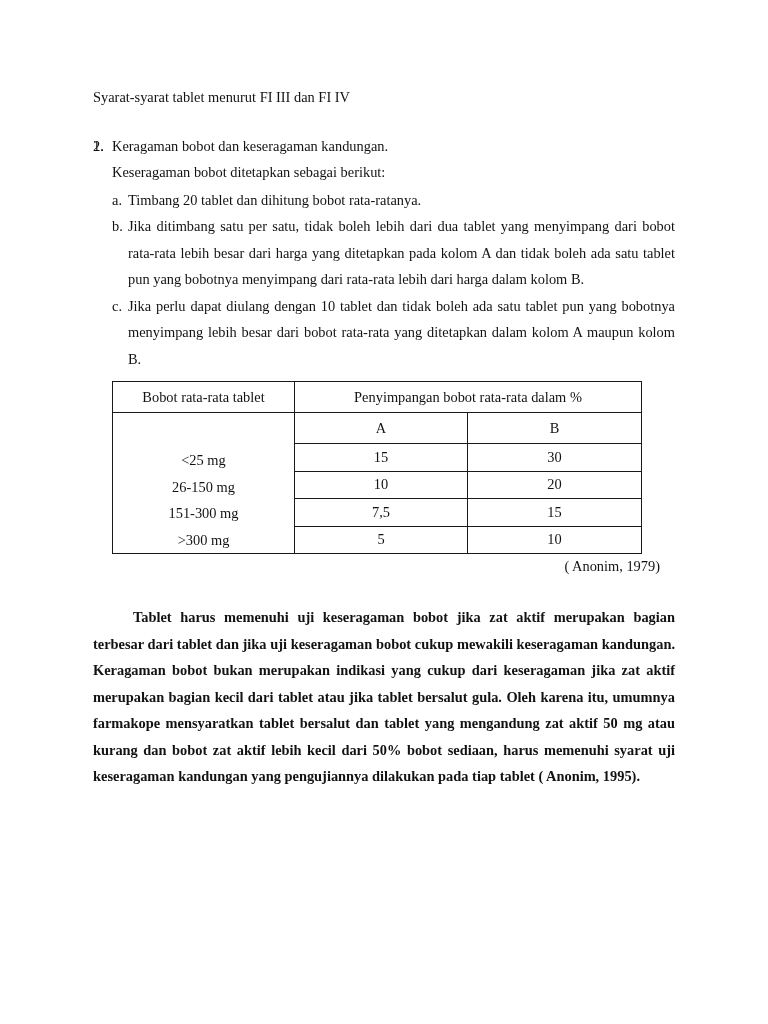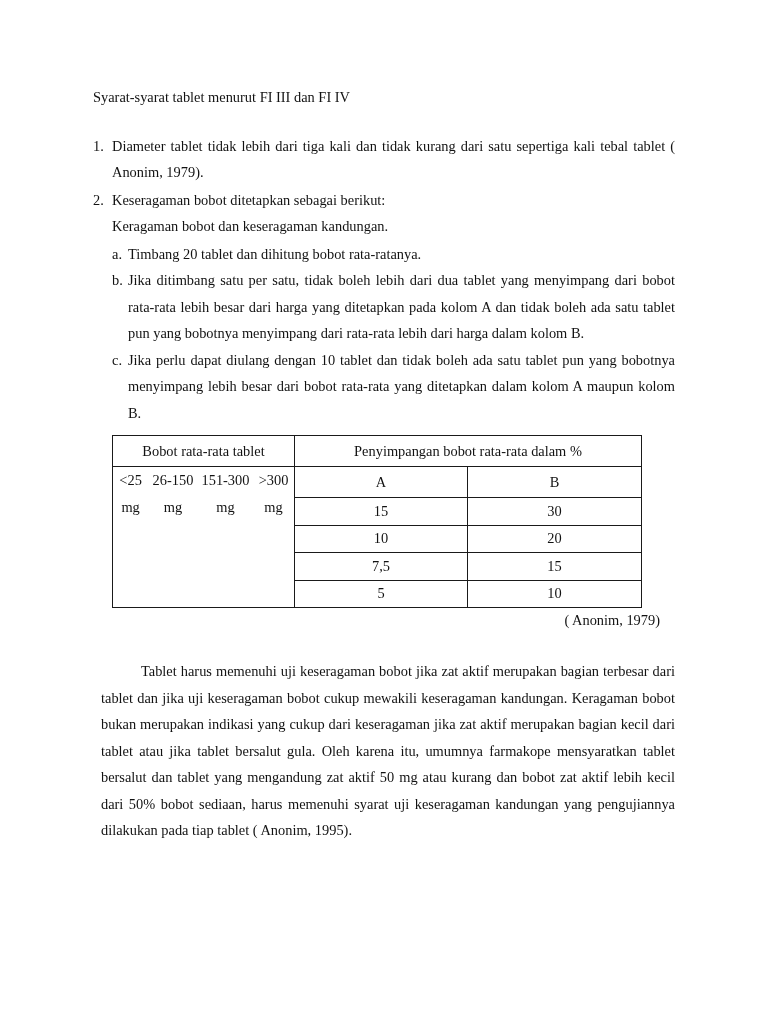--- a/index.html
+++ b/index.html
@@ -108,67 +108,67 @@
   .data-row.last td { border-bottom: 1px solid #1a1a1a; }
   .col-label { width: 182px; }
   .col-a { width: 173px; }
   .col-b { width: 174px; }
   .rowspan-label {
     border-top: 1px solid #1a1a1a;
     border-bottom: 1px solid #1a1a1a;
   }
   .label-stack {
     display: flex;
-    flex-direction: row;
+    flex-direction: column;
     justify-content: flex-end;
     height: 100%;
     padding-bottom: 0;
   }
   .label-stack span {
     display: block;
     line-height: 26.5px;
     height: 26.5px;
   }
   .source-line {
     text-align: right;
     font-size: 14.4px;
     line-height: 20px;
     margin: 2px 0 12px 0;
     width: 548px;
     margin-left: 19px;
   }
 
   
   .closing {
-    margin: 28px 0 0 8px;
+    margin: 28px 0 0 0;
     font-size: 14.4px;
     line-height: 26.5px;
     text-align: justify;
     text-align-last: left;
     text-indent: 40px;
+    font-weight: bold;
   }
 </style>
 </head>
 <body>
 
 <div class="page">
 
   <p class="doc-title">Syarat-syarat tablet menurut FI III dan FI IV</p>
 
   <ul class="num-list">
 
     <li class="num-item">
       <span class="num-marker">1.</span>
-      <p class="line justify">Diameter tablet tidak lebih dari tiga kali dan tidak kurang dari satu sepertiga kali tebal tablet ( Anonim, 1979).</p>
     </li>
 
     <li class="num-item">
       <span class="num-marker">2.</span>
+      <p class="line">Keragaman bobot dan keseragaman kandungan.</p>
       <p class="line">Keseragaman bobot ditetapkan sebagai berikut:</p>
-      <p class="line">Keragaman bobot dan keseragaman kandungan.</p>
     </li>
   </ul>
 
   <ul class="alpha-list">
     <li class="alpha-item">
       <span class="alpha-marker">a.</span>
       <p class="line justify">Timbang 20 tablet dan dihitung bobot rata-ratanya.</p>
     </li>
     <li class="alpha-item">
       <span class="alpha-marker">b.</span>

